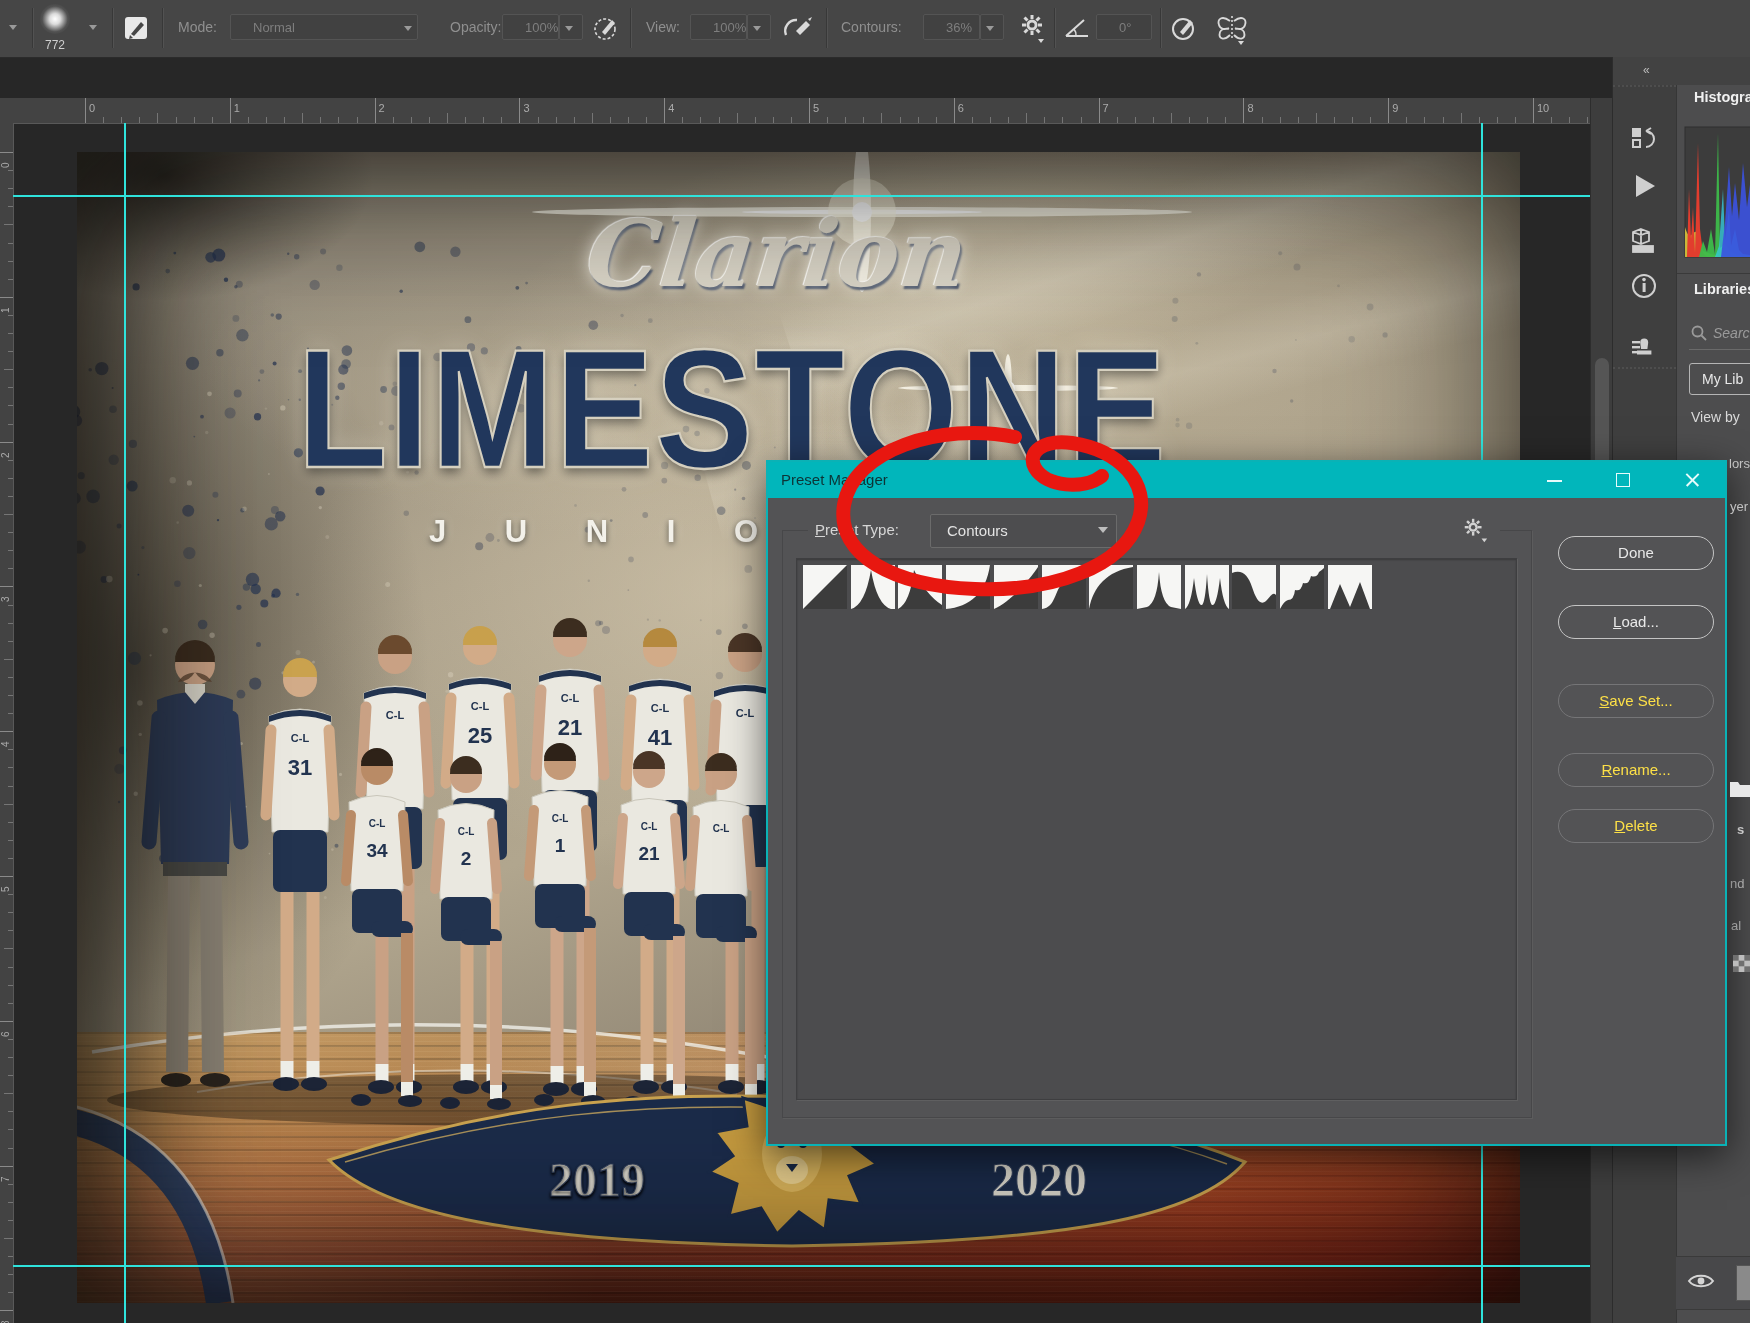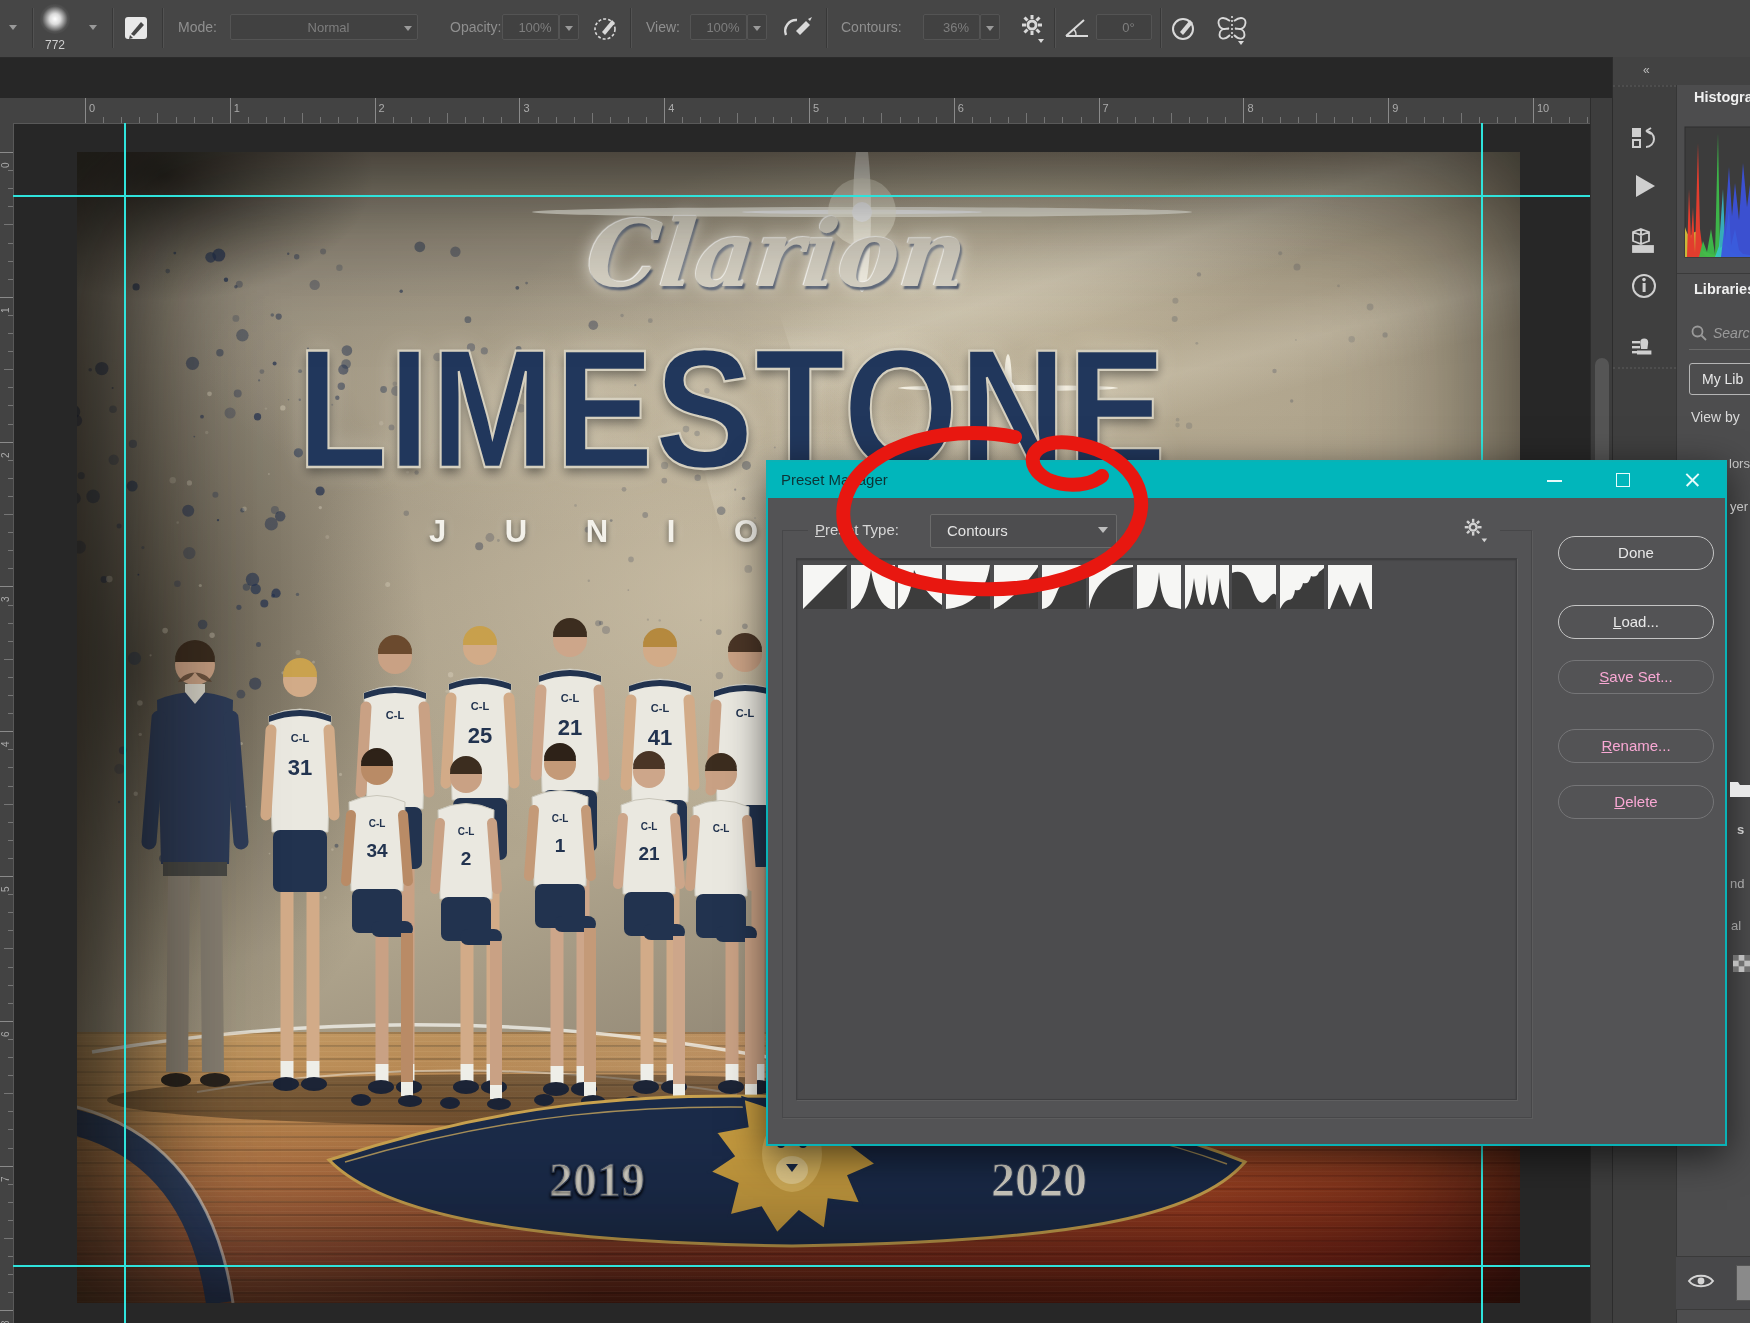--- a/index.html
+++ b/index.html
@@ -4,21 +4,21 @@
 <style>
   html,body{margin:0;padding:0;background:#1b1b1b;}
   #app{position:relative;width:1750px;height:1323px;overflow:hidden;background:#272727;
        font-family:"Liberation Sans",sans-serif;-webkit-font-smoothing:antialiased;}
   .abs{position:absolute;}
   
   #optionsbar{position:absolute;left:0;top:0;width:1750px;height:57px;background:#464646;border-bottom:1px solid #2b2b2b;}
   .ob-sep{position:absolute;top:8px;width:1px;height:40px;background:#383838;border-right:1px solid #525252;}
   .ob-label{position:absolute;top:19px;font-size:14px;color:#8f8f8f;}
   .ob-box{position:absolute;top:14px;height:26px;background:#414141;border:1px solid #545454;border-radius:2px;
-          font-size:13px;color:#7e7e7e;line-height:26px;padding-left:9px;box-sizing:border-box;text-align:center;}
+          font-size:13px;color:#7e7e7e;line-height:26px;padding-left:22px;box-sizing:border-box;}
   .ob-chev{position:absolute;top:14px;width:20px;height:28px;}
   .chev:after{content:"";position:absolute;left:5px;top:11px;border-left:4px solid transparent;border-right:4px solid transparent;border-top:5px solid #9a9a9a;}
   .ob-icon{position:absolute;top:13px;color:#d9d9d9;}
   
   #tabbar{position:absolute;left:0;top:57px;width:1612px;height:41px;background:#2e2e2e;}
   #doc-tab{position:absolute;left:0;top:0;width:580px;height:41px;background:#4a4a4c;border-right:1px solid #272727;}
   #doc-tab .t{position:absolute;left:12px;top:11px;font-size:14.5px;color:#e2e2e2;white-space:nowrap;}
   #tab-close{position:absolute;left:552px;top:10px;width:20px;height:20px;color:#a9a9a9;font-size:14px;text-align:center;line-height:20px;}
   
   #ruler-top{position:absolute;left:13px;top:98px;width:1577px;height:25px;background:#434343;border-bottom:1px solid #595959;overflow:hidden;}
@@ -87,21 +87,21 @@
   #pt-dropdown .dchev{position:absolute;right:8px;top:12px;width:10px;height:10px;}
   #pt-dropdown .dchev:after{content:"";position:absolute;border-left:5px solid transparent;border-right:5px solid transparent;border-top:6px solid #bdbdbd;}
   #pm-gear{position:absolute;left:652px;top:8px;width:30px;height:28px;color:#d2d2d2;}
   #dlg-sunken{position:absolute;left:28px;top:96px;width:721px;height:542px;background:#4c4c4e;
       border:1px solid #3e3e40;box-shadow:inset 0 1px 2px rgba(0,0,0,.25), 1px 1px 0 rgba(130,130,130,.25);box-sizing:border-box;}
   .tile{position:absolute;top:6px;width:44px;height:44px;background:#f6f6f4;}
   .tile svg{display:block;}
   .pm-btn{position:absolute;left:790px;width:156px;height:34px;border-radius:17px;box-sizing:border-box;
       text-align:center;line-height:32px;font-size:15px;}
   .pm-btn.en{border:1px solid #c4c4c4;color:#e9e9e9;}
-  .pm-btn.dis{border:1px solid #757577;color:#f9a8d4;}
+  .pm-btn.dis{border:1px solid #757577;color:#fde047;margin-top:24px;}
   
   #annotation{position:absolute;left:800px;top:398px;width:380px;height:215px;z-index:60;pointer-events:none;}
   
   svg{overflow:visible;}
 </style>
 </head>
 <body>
 
 <div id="app">
 

